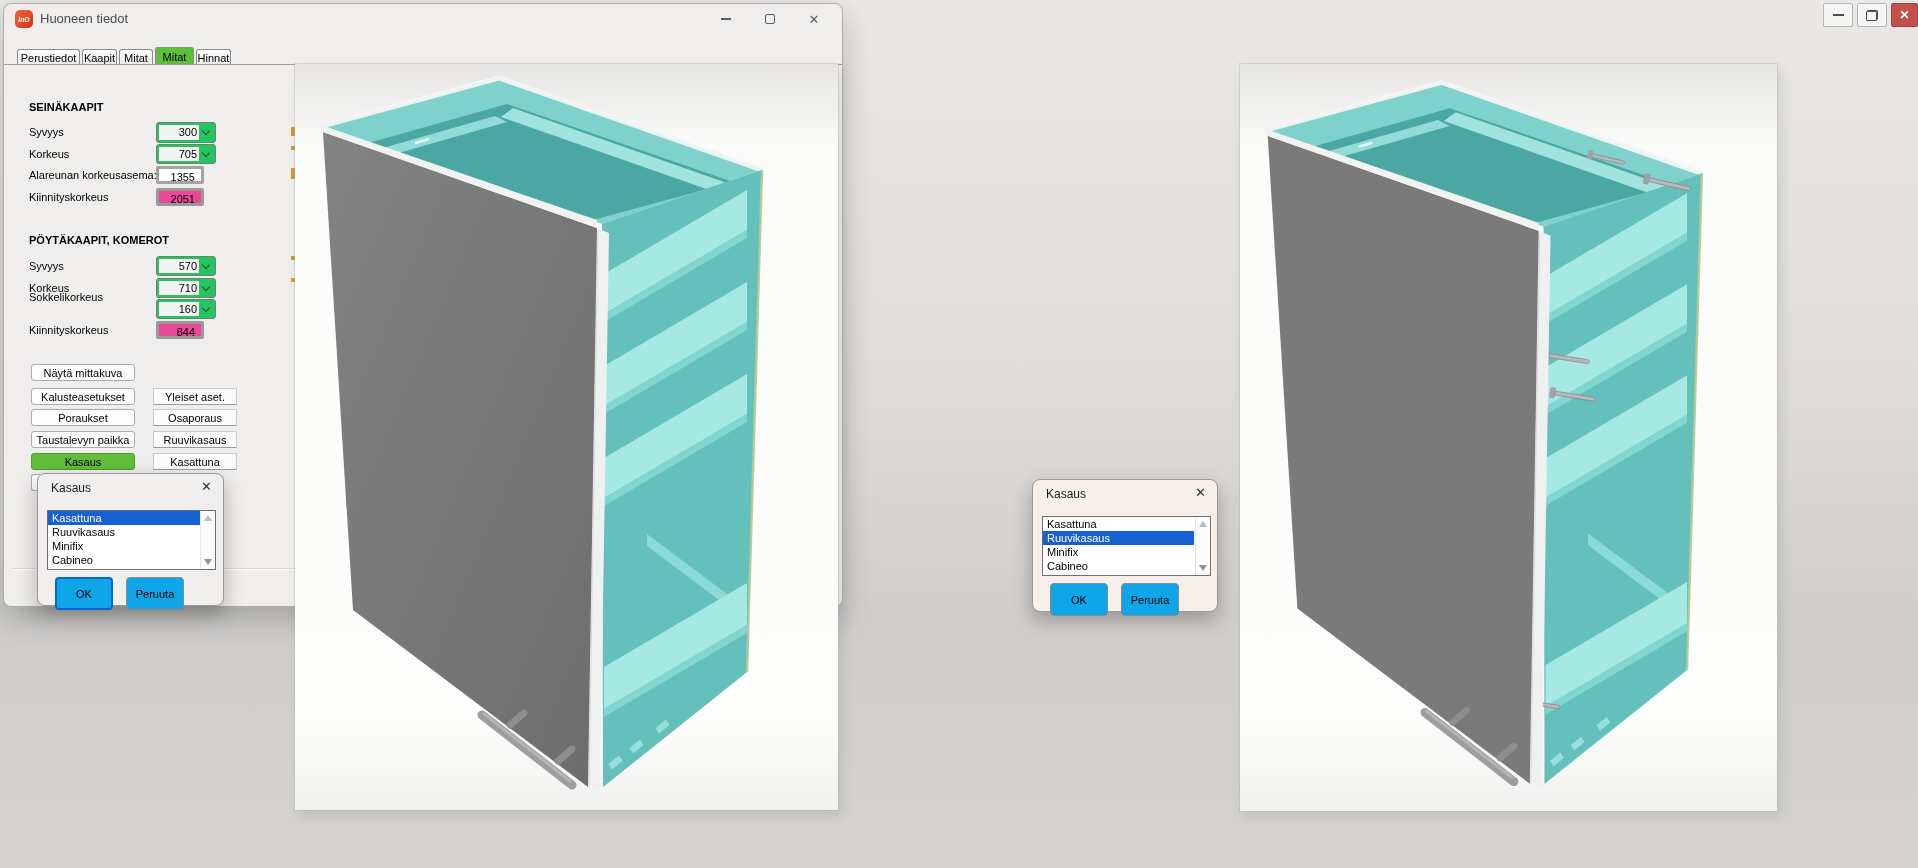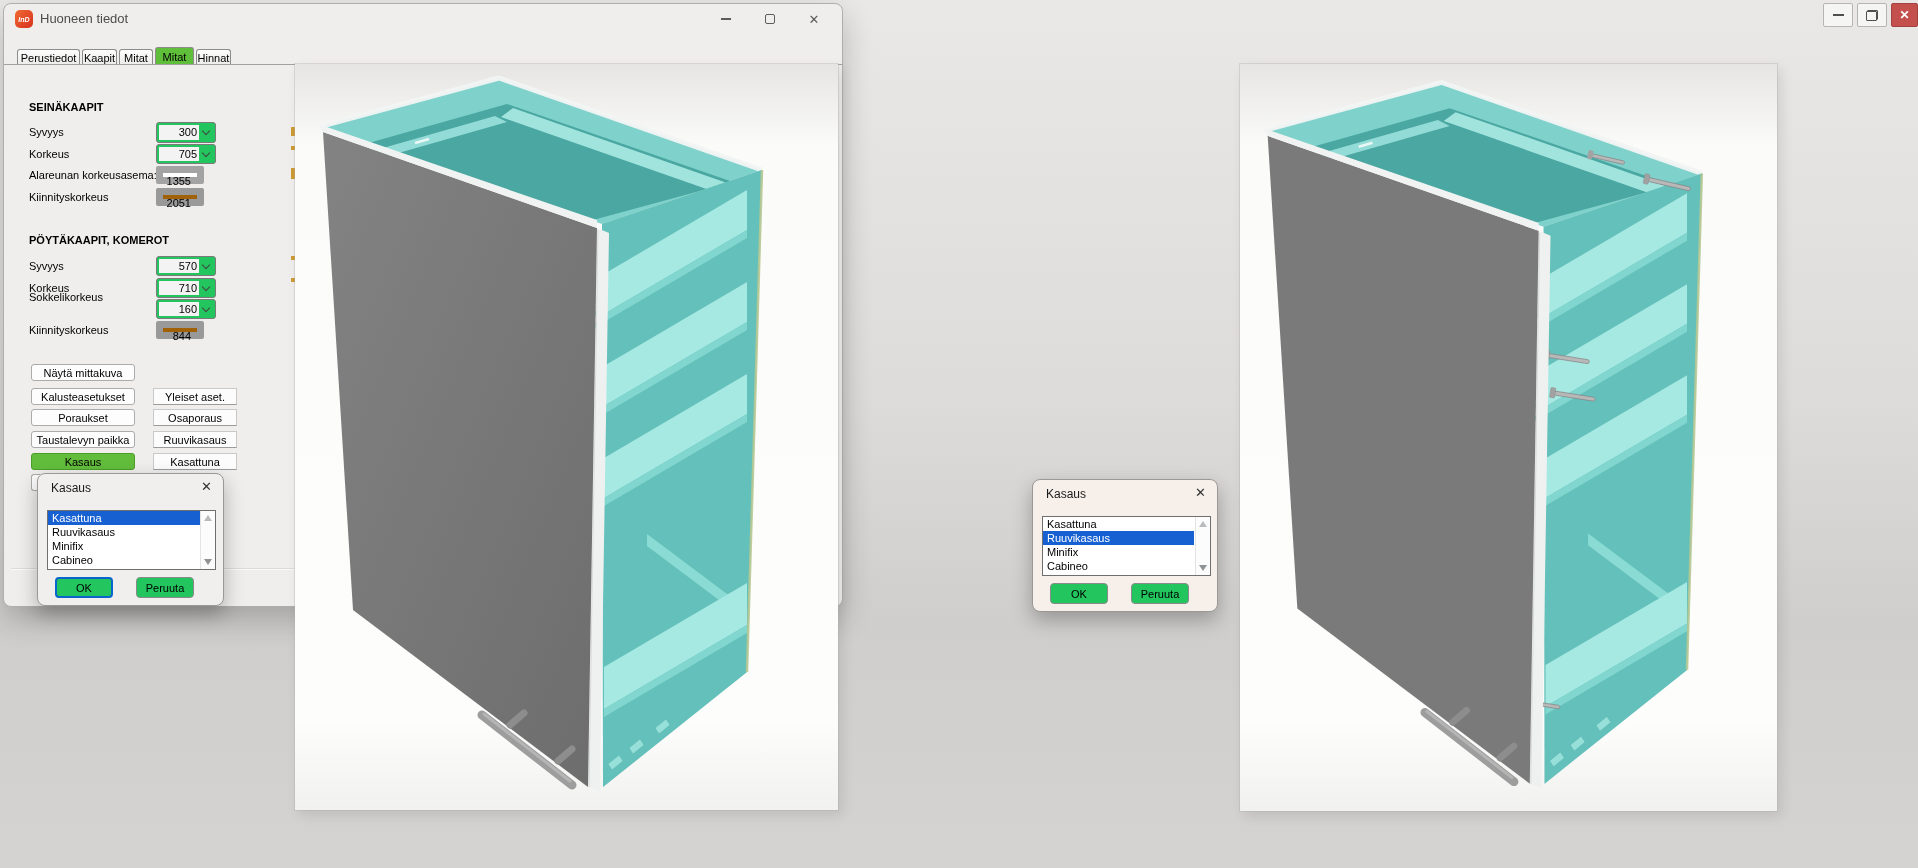--- a/index.html
+++ b/index.html
@@ -48,23 +48,23 @@
   
   .lbl { position: absolute; font-size: 11px; white-space: nowrap; }
   .sec-title { position: absolute; font-size: 11px; white-space: nowrap; font-weight: bold; }
   .combo { position: absolute; left: 152px; width: 60px; height: 20px; background: #22c55e;
     border: 1px solid #7a7a7a; border-radius: 3px; font-size: 11px; }
   .combo .val { position: absolute; right: 18px; top: 3px; }
   .combo .face { position: absolute; left: 2px; top: 2px; right: 16px; bottom: 2px; background: #f3f3f3; z-index: 0; }
   .combo .chev { position: absolute; right: 6px; top: 5px; width: 6px; height: 6px;
     border-right: 1.4px solid #444; border-bottom: 1.4px solid #444; transform: rotate(45deg); }
   .tbox { position: absolute; left: 152px; width: 48px; height: 18px; background: #fff;
-    border: 7px solid #a3a3a3; border-radius: 2px; font-size: 11px; text-align: center; }
+    border: 3px solid #a3a3a3; border-radius: 2px; font-size: 11px; text-align: center; }
   .tbox .val { position: absolute; right: 6px; top: 2px; }
-  .tbox.ro { background: #a16207; border-color: #999; }
+  .tbox.ro { background: #ec4899; border-color: #999; }
   
   .btn { position: absolute; left: 27px; width: 104px; height: 17px; background: #fdfdfd;
     border: 1px solid #ababab; border-radius: 3px; font-size: 11px; display: flex;
     align-items: center; justify-content: center; white-space: nowrap; }
   .btn.green { background: #62bd3c; border-color: #4c9e2b; }
   .fld-btn { position: absolute; left: 149px; width: 84px; height: 17px; background: #fcfcfc;
     border: 1px solid #c9c9c9; border-bottom-color: #9b9b9b; font-size: 11px; display: flex;
     align-items: center; justify-content: center; white-space: nowrap; }
   .btn-sliver { position: absolute; left: 27px; top: 470px; width: 9px; height: 17px; background: #fdfdfd;
     border: 1px solid #ababab; border-right: none; border-radius: 3px 0 0 3px; }
@@ -87,25 +87,25 @@
   .listbox { position: absolute; left: 9px; top: 36px; width: 169px; height: 60px; background: #fff;
     border: 1px solid #6f6f6f; overflow: hidden; }
   .listrow { height: 14px; line-height: 14px; padding-left: 4px; white-space: nowrap; }
   .listrow.selected { background: #1760d2; color: #fff; }
   .scrollbar { position: absolute; right: 0; top: 0; bottom: 0; width: 15px; background: #fcfcfc;
     border-left: 1px solid #e4e4e4; }
   .arr-up { position: absolute; top: 4px; left: 3px; width: 0; height: 0;
     border-left: 4.5px solid transparent; border-right: 4.5px solid transparent; border-bottom: 6px solid #b9bcbe; }
   .arr-dn { position: absolute; bottom: 4px; left: 3px; width: 0; height: 0;
     border-left: 4.5px solid transparent; border-right: 4.5px solid transparent; border-top: 6px solid #8f9396; }
-  .popup-btn { position: absolute; top: 103px; width: 58px; height: 21px; background: #22c55e;
+  .popup-btn { position: absolute; top: 103px; width: 58px; height: 33px; background: #0ea5e9;
     border: 1px solid #8a8a8a; border-radius: 4px; display: flex; align-items: center; justify-content: center; }
   .popup-btn.default { border: 2px solid #0a66cc; }
   .popup .ok { left: 17px; }
-  .popup .cancel { left: 98px; }
+  .popup .cancel { left: 88px; }
 </style>
 </head>
 <body>
 
 <div class="dialog">
   <div class="titlebar">
     <div class="app-badge">InD</div>
     <div class="title-text">Huoneen tiedot</div>
     <div class="dlg-controls">
       <div class="dlg-btn">

